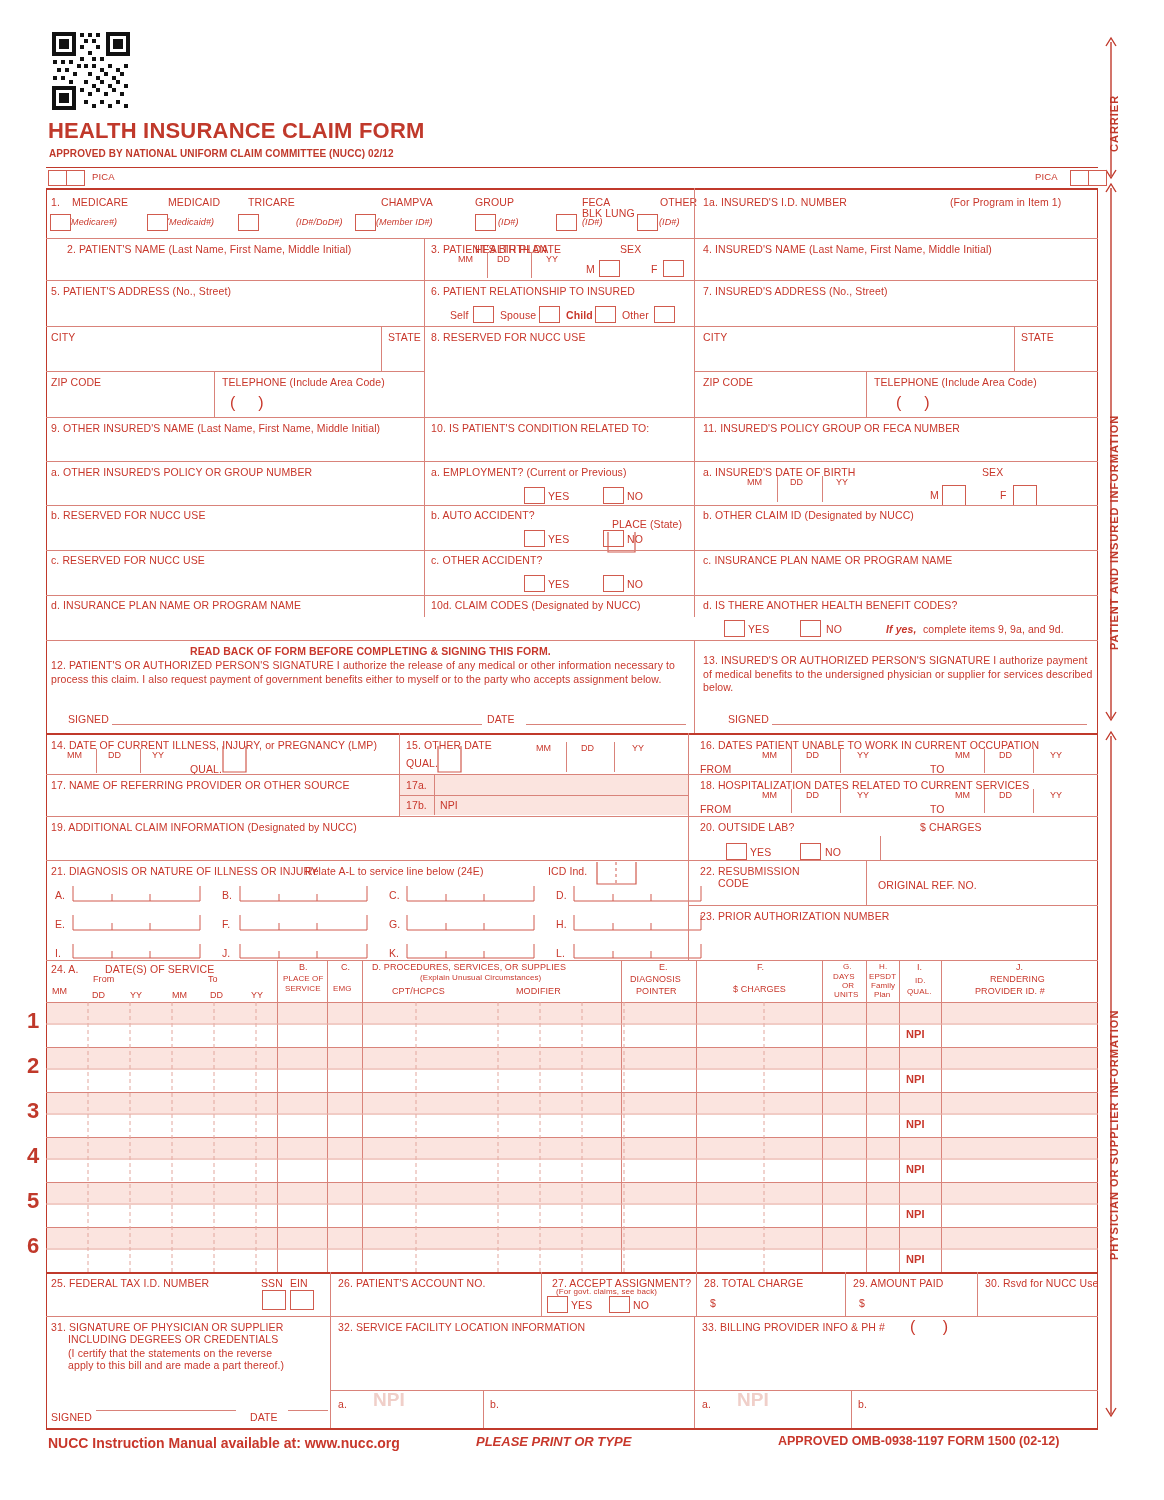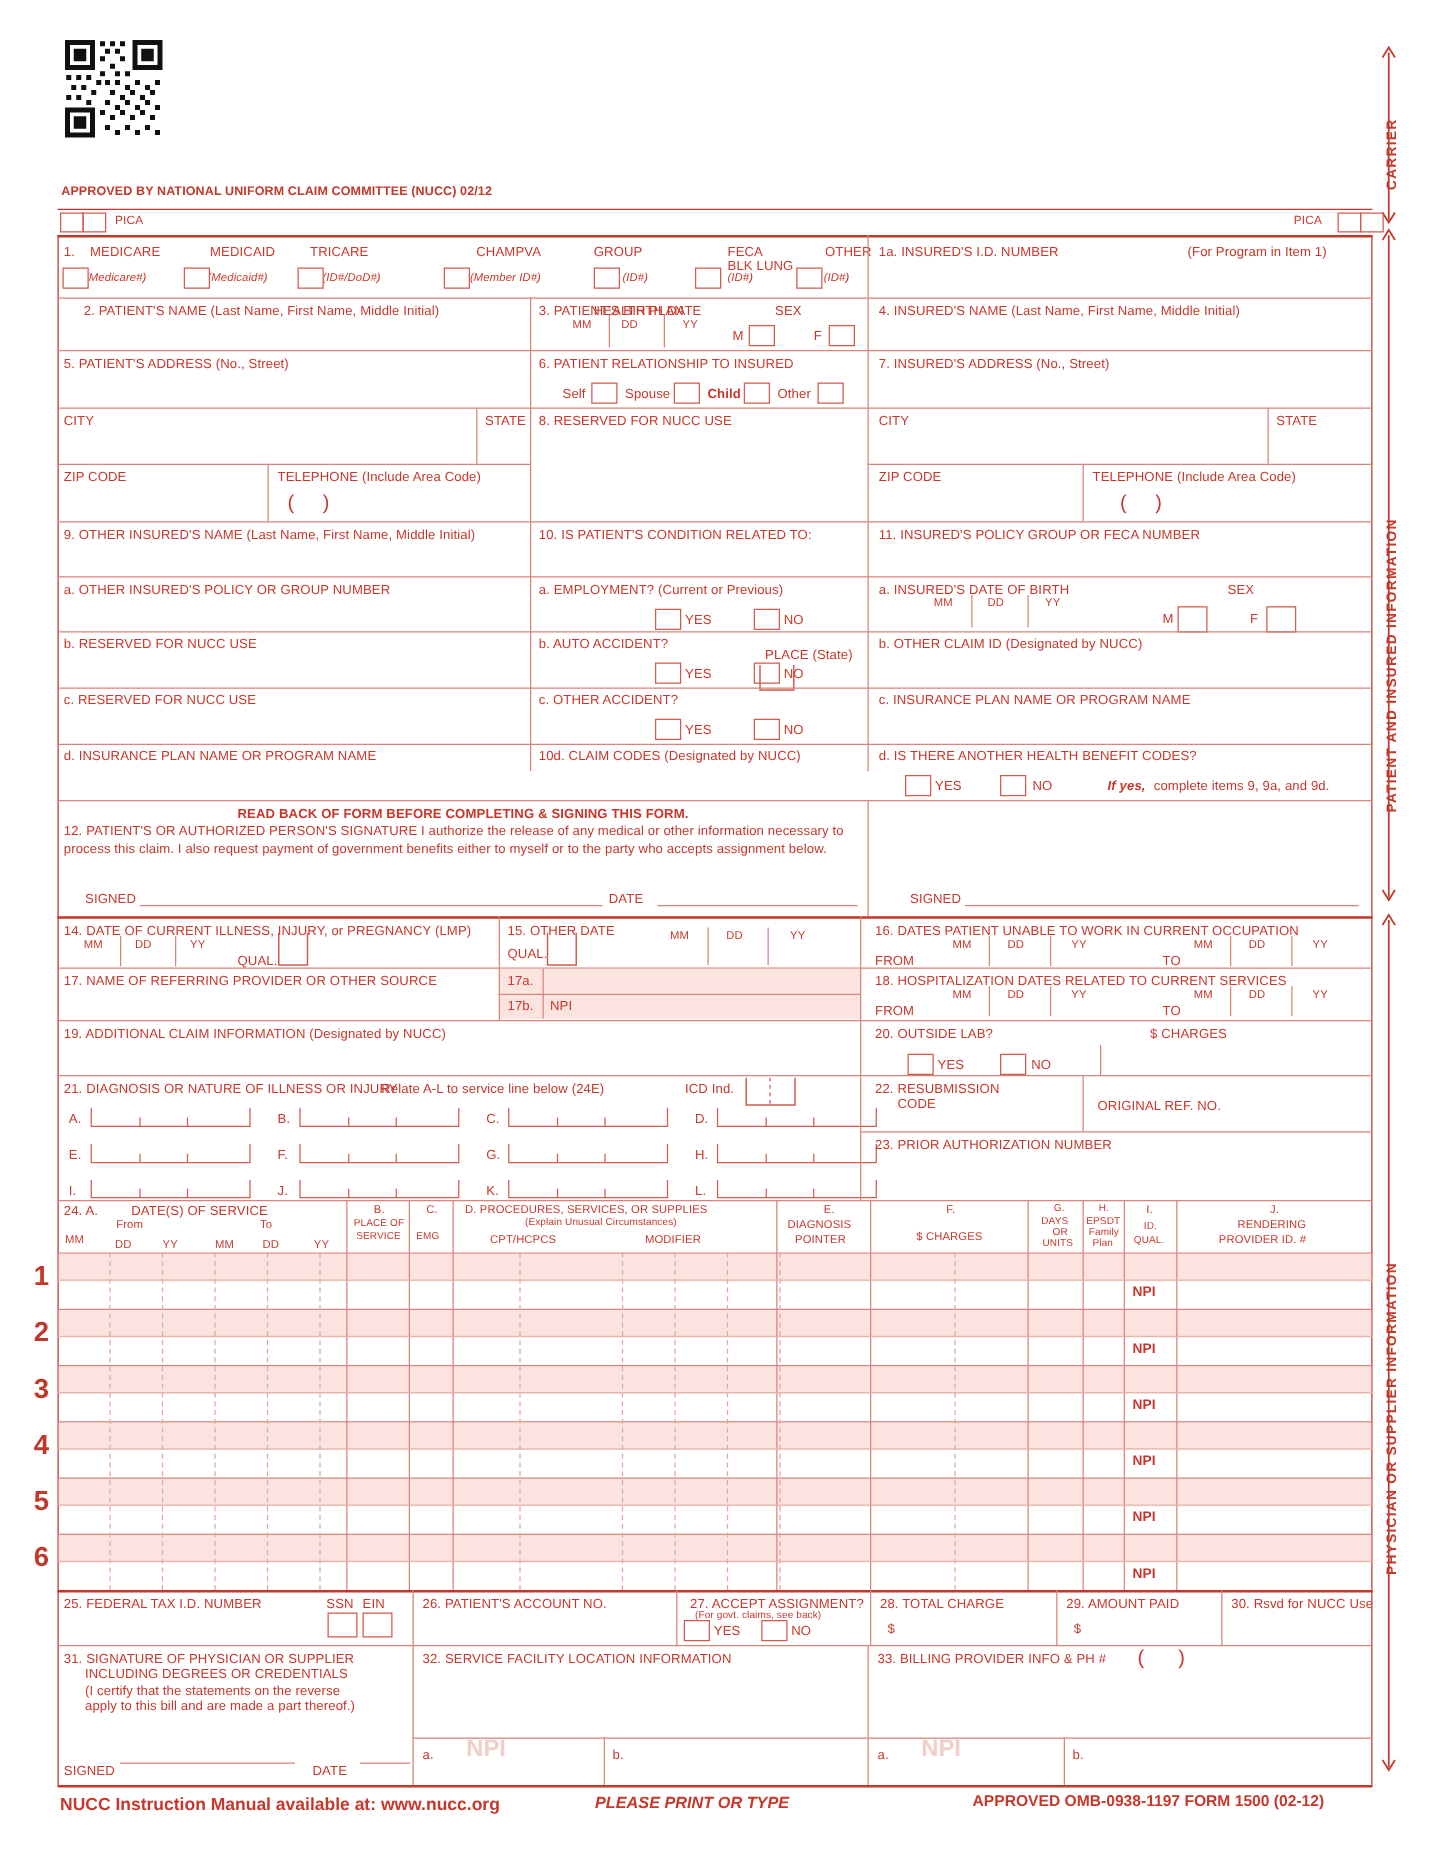--- a/index.html
+++ b/index.html
@@ -91,20 +91,21 @@
           <rect x="34" y="70" width="4" height="4"></rect>
         <rect x="42" y="74" width="4" height="4"></rect>
           <rect x="50" y="70" width="4" height="4"></rect>
           <rect x="58" y="74" width="4" height="4"></rect>
           <rect x="66" y="70" width="4" height="4"></rect>
         <rect x="74" y="74" width="4" height="4"></rect>
       </g>
     </svg>
   </div>
 
+  <div class="abs title" style="left:48px;top:118px;">HEALTH INSURANCE CLAIM FORM</div>
   <div class="abs subtitle" style="left:49px;top:148px;">APPROVED BY NATIONAL UNIFORM CLAIM COMMITTEE (NUCC) 02/12</div>
 
   <div class="vertlabel" style="left:1108px;top:78px;height:74px;">CARRIER</div>
   <div class="vertlabel" style="left:1108px;top:330px;height:320px;">PATIENT AND INSURED INFORMATION</div>
   <div class="vertlabel" style="left:1108px;top:940px;height:320px;">PHYSICIAN OR SUPPLIER INFORMATION</div>
 
   <svg class="abs" style="left:1100px;top:36px;" width="22" height="1390">
     <g stroke="#c0392b" stroke-width="1.4" fill="none">
       <path d="M11 6 L11 140"></path>
         <path d="M6 10 L11 2 L16 10"></path>
@@ -135,21 +136,21 @@
   <div class="abs lbl" style="left:51px;top:196px;">1.</div>
   <div class="abs lbl" style="left:72px;top:196px;">MEDICARE</div>
   <div class="abs lbl ital lbl-sm" style="left:68px;top:218px;">(Medicare#)</div>
   <div class="cb" style="left:50px;top:214px;"></div>
 
   <div class="abs lbl" style="left:168px;top:196px;">MEDICAID</div>
   <div class="abs lbl ital lbl-sm" style="left:166px;top:218px;">(Medicaid#)</div>
   <div class="cb" style="left:147px;top:214px;"></div>
 
   <div class="abs lbl" style="left:248px;top:196px;">TRICARE</div>
-  <div class="abs lbl ital lbl-sm" style="left:258px;top:218px;">(ID#/DoD#)</div>
+  <div class="abs lbl ital lbl-sm" style="left:258px;top:218px;padding-left:38px;">(ID#/DoD#)</div>
   <div class="cb" style="left:238px;top:214px;"></div>
 
   <div class="abs lbl" style="left:381px;top:196px;">CHAMPVA</div>
   <div class="abs lbl ital lbl-sm" style="left:376px;top:218px;">(Member ID#)</div>
   <div class="cb" style="left:355px;top:214px;"></div>
 
   <div class="abs lbl" style="left:475px;top:196px;">GROUP</div>
   <div class="abs lbl" style="left:475px;top:207px;margin-top:36px;">HEALTH PLAN</div>
   <div class="abs lbl ital lbl-sm" style="left:498px;top:218px;">(ID#)</div>
   <div class="cb" style="left:475px;top:214px;"></div>
@@ -285,20 +286,24 @@
   <div class="abs lbl" style="left:51px;top:659px;width:640px;line-height:1.3;">
     <span>12. PATIENT'S OR AUTHORIZED PERSON'S SIGNATURE</span>
     <span>I authorize the release of any medical or other information necessary to process this claim. I also request payment of government benefits either to myself or to the party who accepts assignment below.</span>
   </div>
   <div class="abs lbl" style="left:68px;top:713px;">SIGNED</div>
   <div class="sigline" style="left:112px;top:724px;width:370px;"></div>
   <div class="abs lbl" style="left:487px;top:713px;">DATE</div>
   <div class="sigline" style="left:526px;top:724px;width:160px;"></div>
 
   <div class="vline" style="left:694px;top:640px;height:93px;"></div>
+  <div class="abs lbl" style="left:703px;top:654px;width:390px;line-height:1.3;">
+    <span>13. INSURED'S OR AUTHORIZED PERSON'S SIGNATURE</span>
+    <span>I authorize payment of medical benefits to the undersigned physician or supplier for services described below.</span>
+  </div>
   <div class="abs lbl" style="left:728px;top:713px;">SIGNED</div>
   <div class="sigline" style="left:772px;top:724px;width:315px;"></div>
   <div class="hline2" style="left:46px;top:733px;width:1052px;"></div>
 
   <div class="abs lbl" style="left:51px;top:739px;">14. DATE OF CURRENT ILLNESS, INJURY, or PREGNANCY (LMP)</div>
   <div class="abs lbl lbl-sm" style="left:67px;top:751px;">MM</div>
   <div class="abs lbl lbl-sm" style="left:108px;top:751px;">DD</div>
   <div class="abs lbl lbl-sm" style="left:152px;top:751px;">YY</div>
   <div class="vline" style="left:96px;top:749px;height:24px;"></div>
   <div class="vline" style="left:140px;top:749px;height:24px;"></div>

